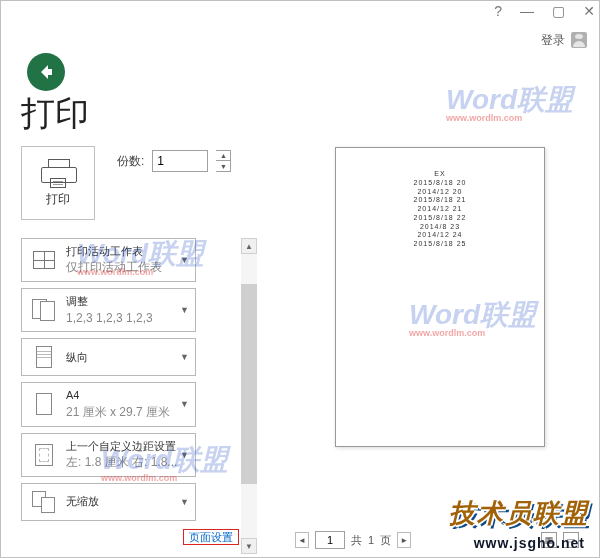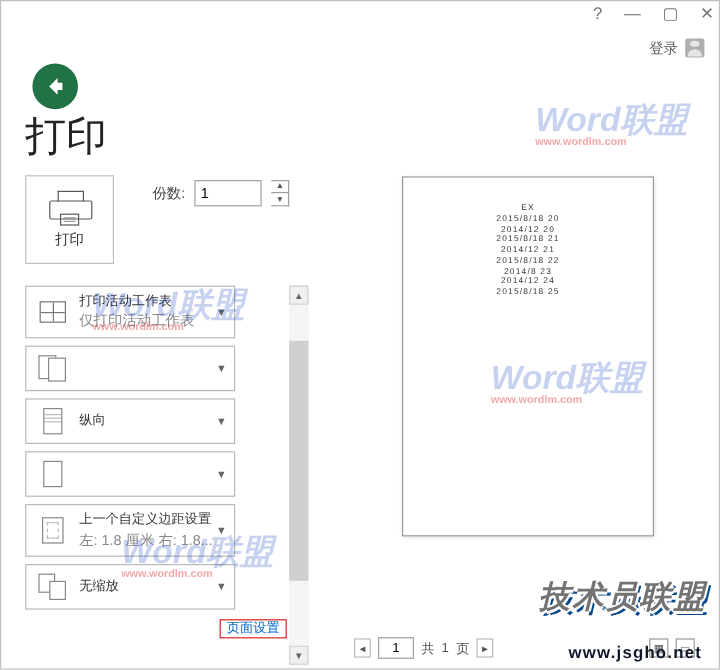--- a/index.html
+++ b/index.html
@@ -24,21 +24,21 @@
 
 .print-row { display: flex; align-items: flex-start; margin-bottom: 18px; }
 .print-button { width: 74px; height: 74px; border: 1px solid #c0c0c0; display: flex; flex-direction: column; align-items: center; justify-content: center; gap: 6px; cursor: pointer; }
 .print-button .printer-icon { width: 34px; height: 26px; position: relative; }
 .print-button .printer-icon::before { content: ""; position: absolute; top: 0; left: 7px; width: 20px; height: 8px; border: 1.5px solid #595959; border-bottom: none; }
 .print-button .printer-icon::after { content: ""; position: absolute; top: 8px; left: 0; width: 34px; height: 14px; border: 1.5px solid #595959; border-radius: 2px; }
 .print-button .printer-paper { position: absolute; bottom: -3px; left: 9px; width: 16px; height: 10px; border: 1.5px solid #595959; background: #fff; }
 .print-button .printer-paper::before { content: ""; position: absolute; top: 2px; left: 2px; right: 2px; height: 1px; background: #999; box-shadow: 0 3px 0 #999; }
 .print-button span { font-size: 12px; color: #333; }
 
-.copies { display: flex; align-items: center; gap: 8px; margin-left: 32px; margin-top: 4px; font-size: 12px; color: #444; }
+.copies { display: flex; align-items: center; gap: 8px; margin-left: 22px; margin-top: 4px; font-size: 12px; color: #444; }
 .copies input { width: 56px; height: 22px; border: 1px solid #a0a0a0; padding: 0 4px; font-size: 12px; }
 .spinner { display: flex; flex-direction: column; border: 1px solid #a0a0a0; border-left: none; }
 .spinner div { width: 14px; height: 10px; display: flex; align-items: center; justify-content: center; font-size: 7px; color: #555; cursor: pointer; border-bottom: 1px solid #a0a0a0; }
 .spinner div:last-child { border-bottom: none; }
 
 .settings-scroll { height: 316px; border-right: 14px solid transparent; position: relative; }
 .scrollbar { position: absolute; right: -2px; top: 0; width: 16px; height: 316px; background: #f0f0f0; display: flex; flex-direction: column; }
 .scrollbar .arrow { height: 16px; display: flex; align-items: center; justify-content: center; font-size: 8px; color: #666; cursor: pointer; background: #f0f0f0; border: 1px solid #d0d0d0; }
 .scrollbar .track { flex: 1; position: relative; background: #f5f5f5; }
 .scrollbar .thumb { position: absolute; width: 100%; top: 30px; height: 200px; background: #cfcfcf; }
@@ -95,26 +95,26 @@
 .watermark { position: absolute; color: rgba(40,80,200,0.26); font-size: 28px; font-style: italic; font-weight: bold; pointer-events: none; }
 .watermark sub { font-size: 9px; color: rgba(220,30,30,0.4); font-style: normal; display: block; margin-top: -6px; }
 .watermark.w1 { top: 80px; left: 445px; }
 .watermark.w2 { top: 234px; left: 76px; }
 .watermark.w3 { top: 295px; left: 408px; }
 .watermark.w4 { top: 440px; left: 100px; }
 
 .bottom-brand {
   position: absolute;
   right: 10px;
-  bottom: 42px;
+  bottom: 26px;
   font-size: 26px;
   font-weight: 900;
   font-style: italic;
   letter-spacing: 2px;
-  color: #737373;
+  color: #a16207;
   text-shadow: 2px 0 0 #fff, -2px 0 0 #fff, 0 2px 0 #fff, 0 -2px 0 #fff, 3px 3px 0 #0b4a8a;
   pointer-events: none;
 }
 .bottom-url { position: absolute; right: 14px; bottom: 6px; font-size: 14px; color: #0f172a; letter-spacing: 1px; pointer-events: none; font-weight: bold; }
 </style>
 </head>
 <body>
 
 <div class="titlebar">
   <div class="win-controls">
@@ -172,37 +172,45 @@
       <div class="texts">
         <div class="main">打印活动工作表</div>
         <div class="sub">仅打印活动工作表</div>
       </div>
       <span class="chev">▼</span>
     </div>
 
 
     <div class="setting-item">
       <div class="ico ico-pages"></div>
+      <div class="texts">
+        <div class="main">调整</div>
+        <div class="sub">1,2,3    1,2,3    1,2,3</div>
+      </div>
       <span class="chev">▼</span>
     </div>
 
     <div class="setting-item">
       <div class="ico">
           <div class="ico-portrait"></div>
         </div>
       <div class="texts">
         <div class="main">纵向</div>
       </div>
       <span class="chev">▼</span>
     </div>
 
     <div class="setting-item">
       <div class="ico">
           <div class="ico-paper"></div>
         </div>
+      <div class="texts">
+        <div class="main">A4</div>
+        <div class="sub">21 厘米 x 29.7 厘米</div>
+      </div>
       <span class="chev">▼</span>
     </div>
 
     <div class="setting-item">
       <div class="ico">
           <div class="ico-margin"></div>
         </div>
       <div class="texts">
         <div class="main">上一个自定义边距设置</div>
         <div class="sub">左: 1.8 厘米  右: 1.8...</div>

